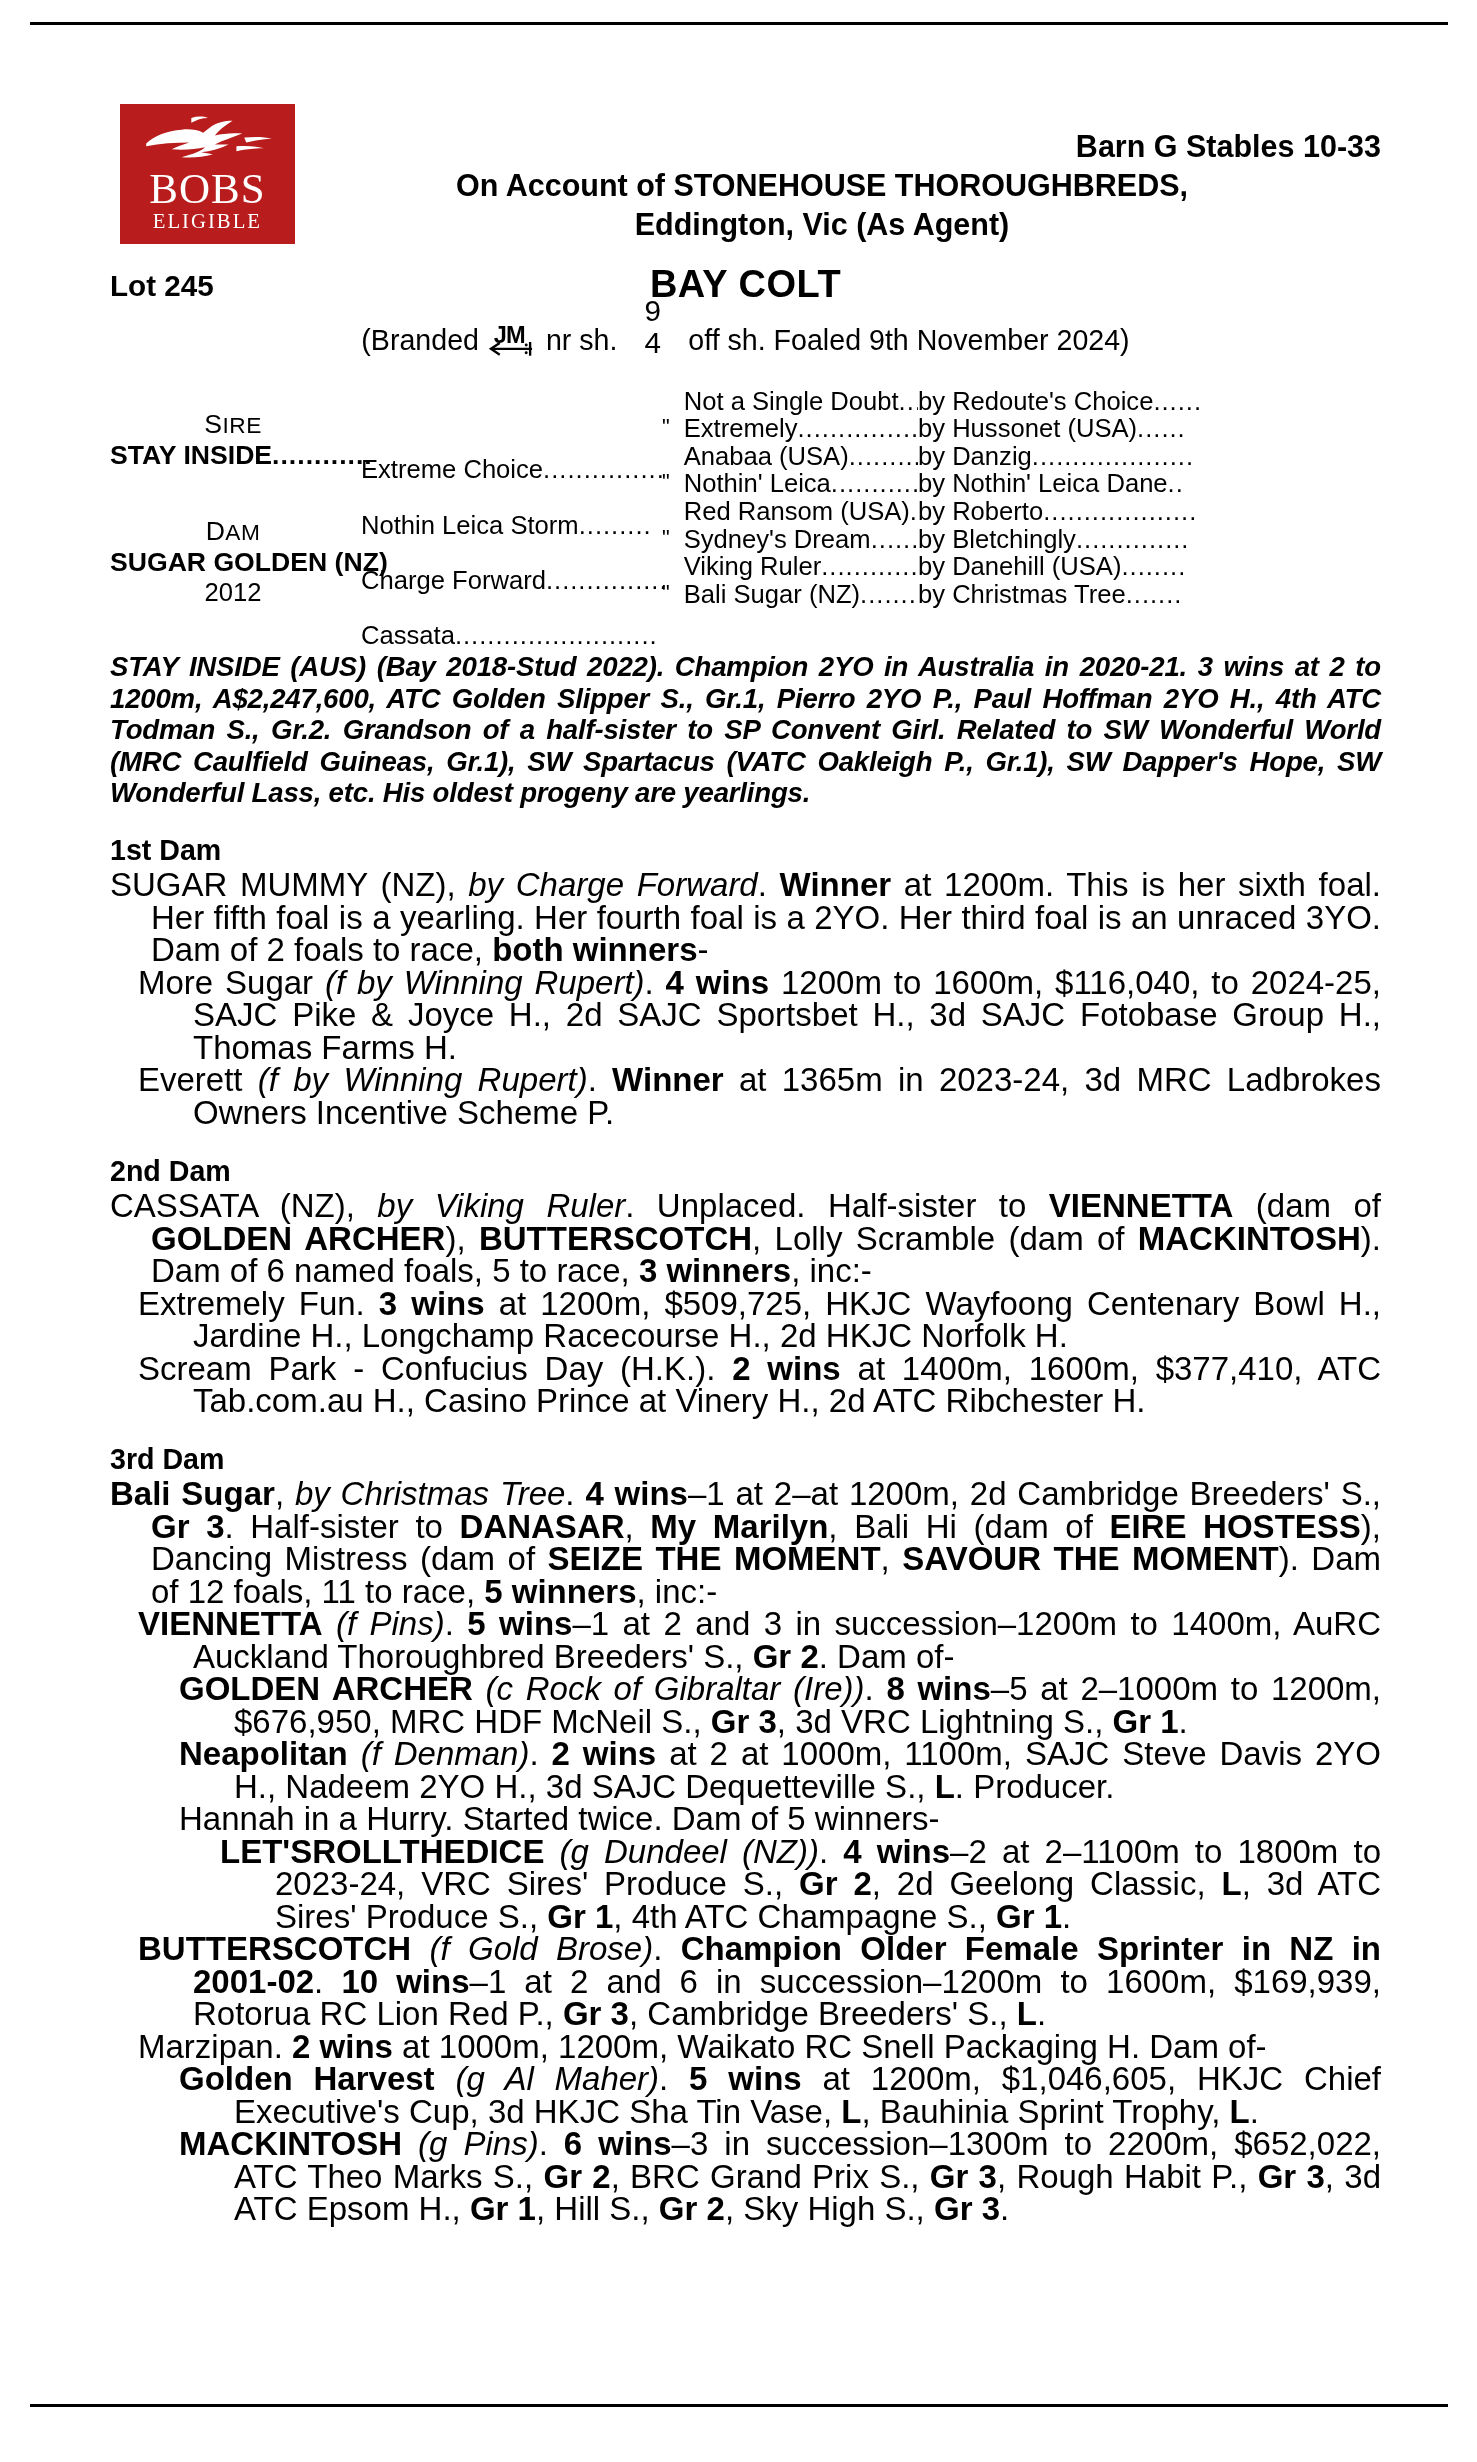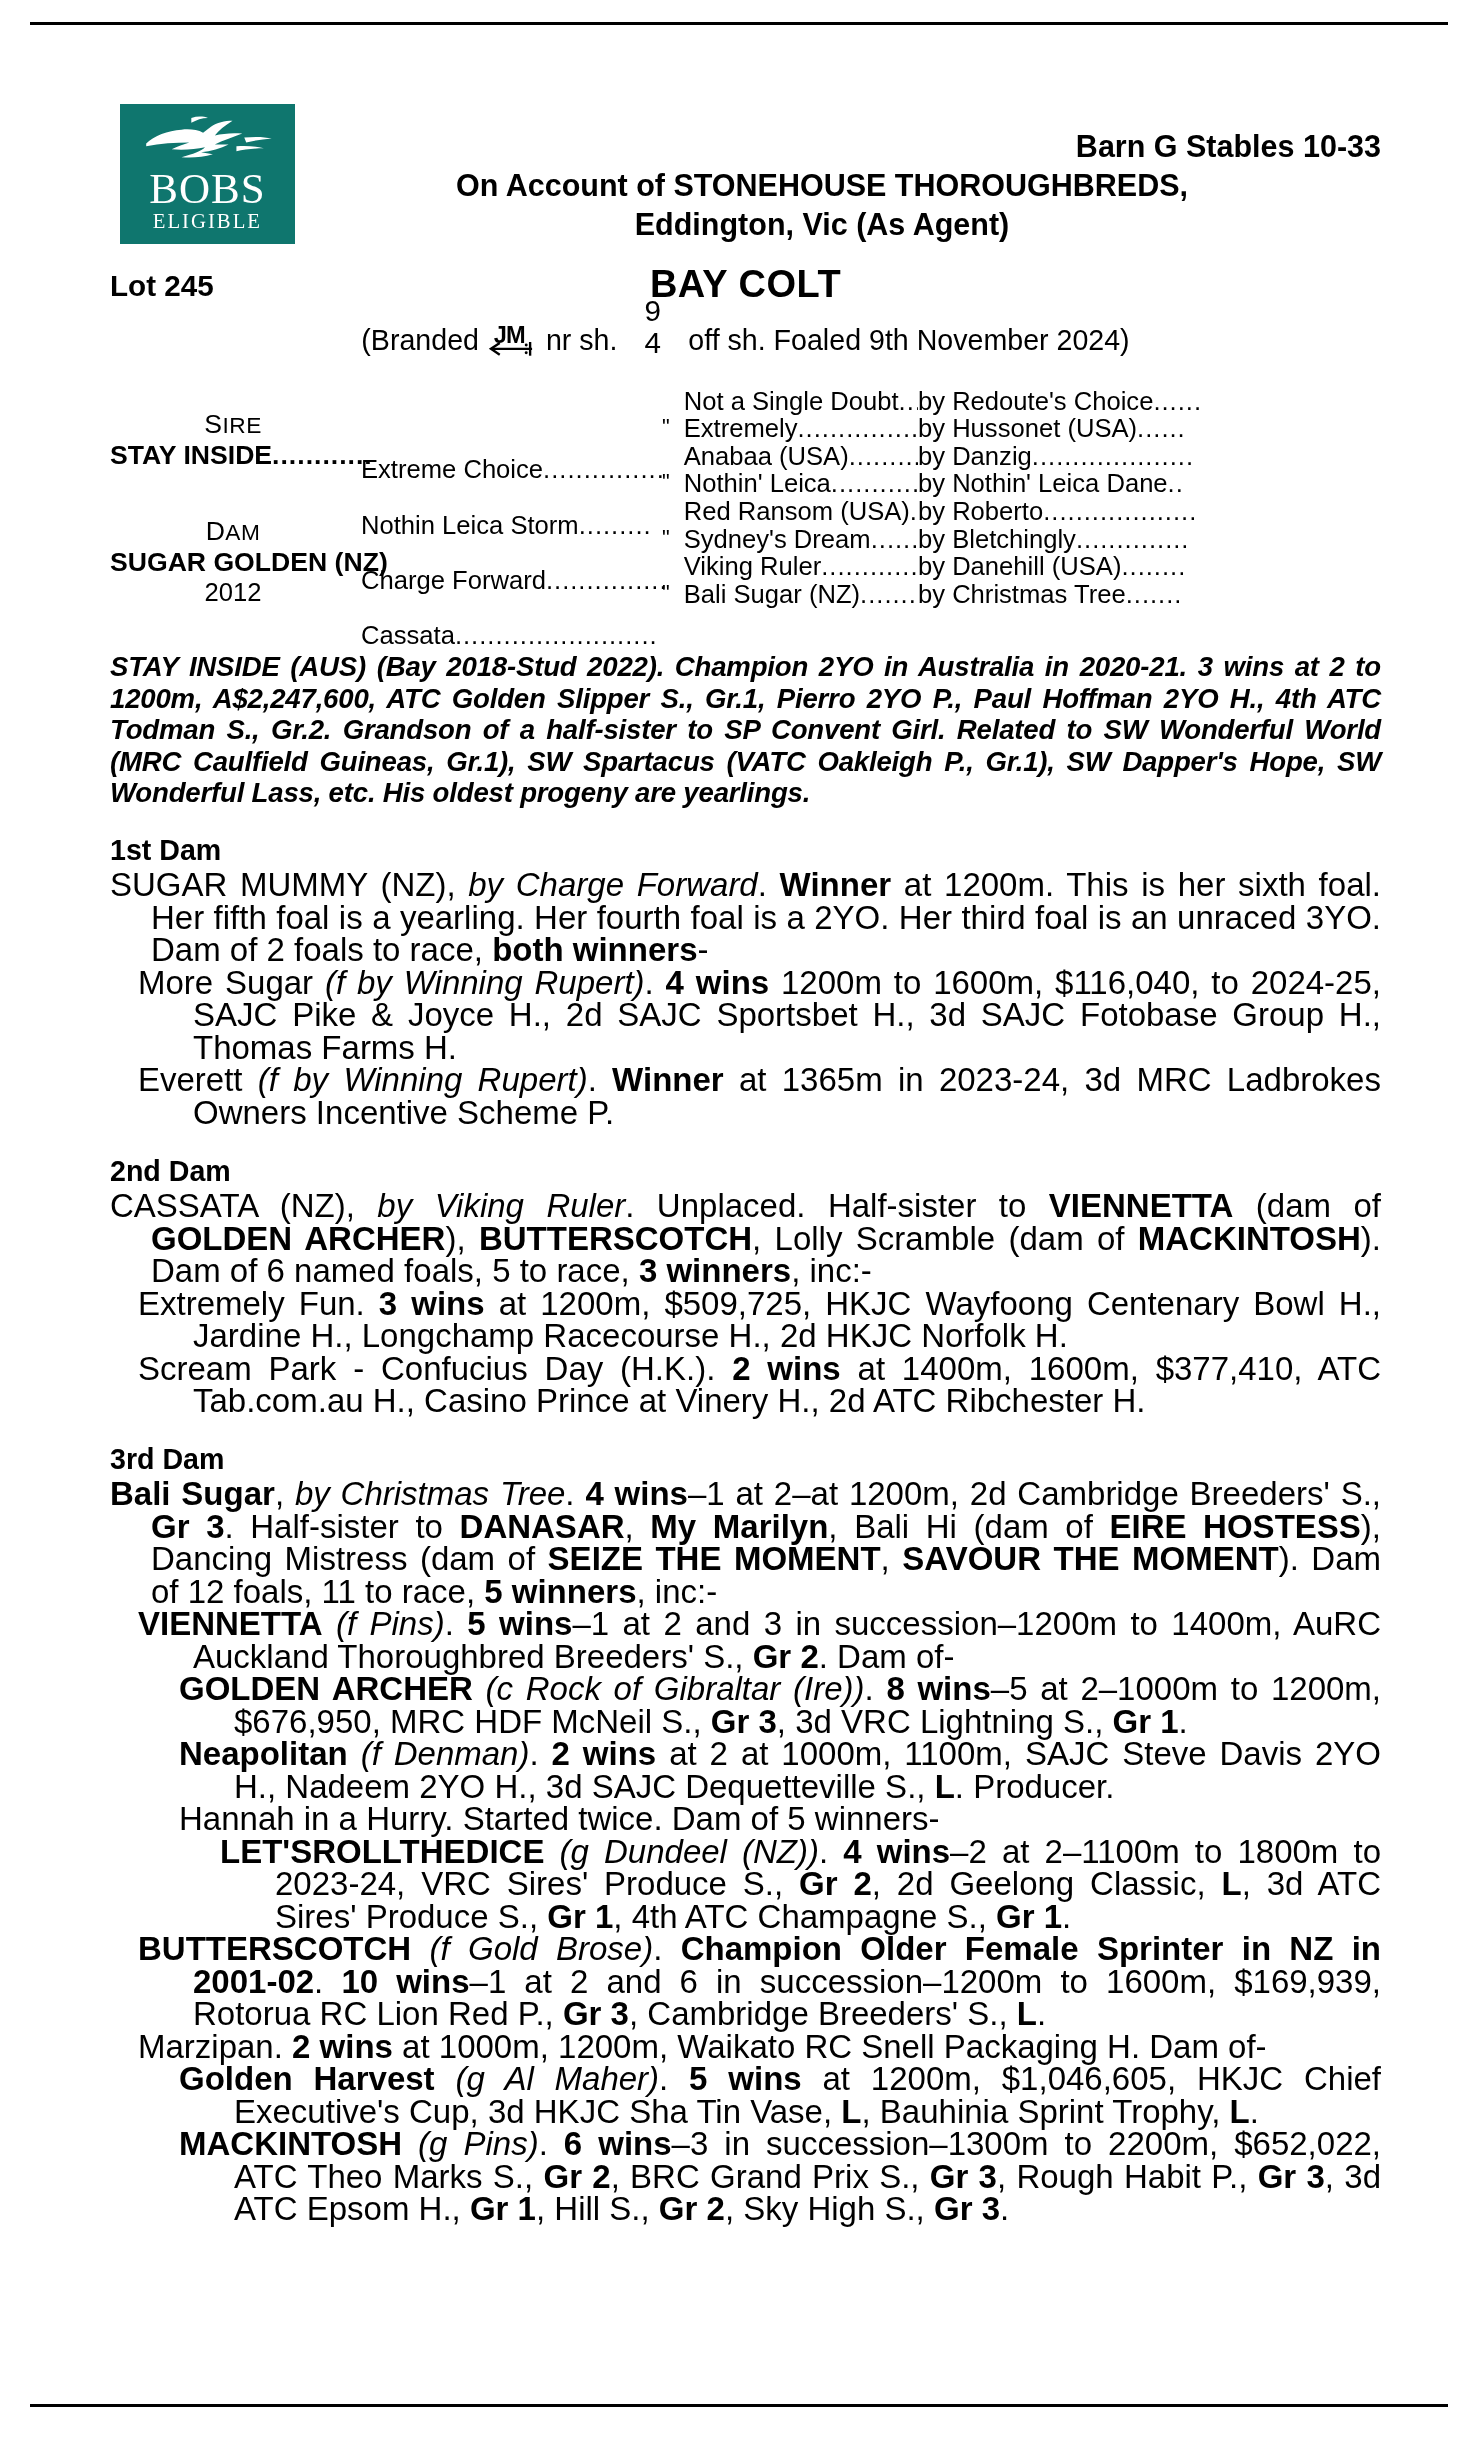--- a/index.html
+++ b/index.html
@@ -47,21 +47,21 @@
   .header {
     position: relative;
     height: 158px;
   }
   .bobs-logo {
     position: absolute;
     left: 9.9px;
     top: 4.9px;
     width: 175px;
     height: 140px;
-    background: #0f766e;
+    background: #b91c1c;
     color: #fff;
     text-align: center;
     overflow: hidden;
   }
   .bobs-logo svg { display:block; margin: 9.9px auto 0; }
   .bobs-word {
     font-family: "Liberation Serif", serif;
     font-size: 43px;
     letter-spacing: 1px;
     line-height: 43px;

